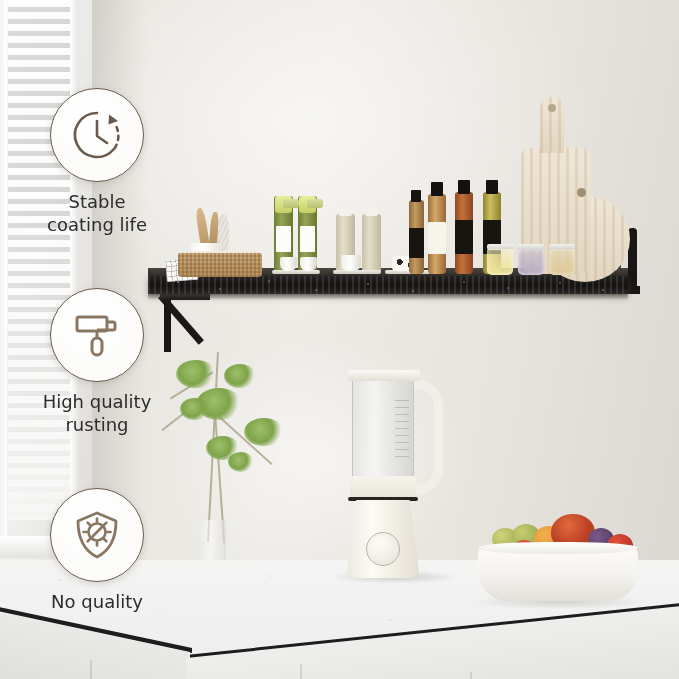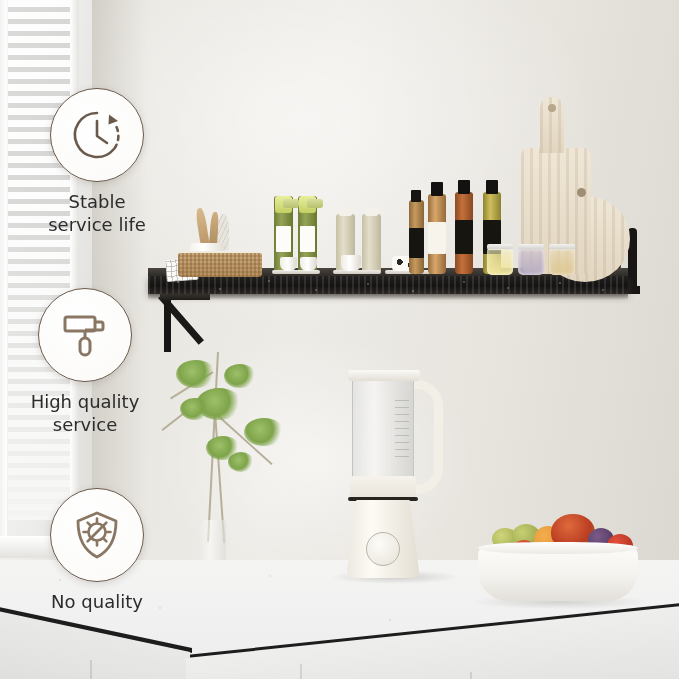--- a/index.html
+++ b/index.html
@@ -182,21 +182,21 @@
   
   .feat{position:absolute;width:150px;text-align:center;z-index:20;}
   .circle{width:92px;height:92px;margin:0 auto;border-radius:50%;
     background:radial-gradient(circle at 42% 36%,#ffffff,#fbfaf8);
     border:1.3px solid #6a5a4c;
     box-shadow:0 2px 7px rgba(110,100,90,.22);
     display:flex;align-items:center;justify-content:center;}
   .feat-label{margin-top:9px;font-size:18px;line-height:1.25;color:#2c2c2c;
     font-family:"DejaVu Sans","Liberation Sans",sans-serif;}
   .f1{left:22px;top:88px;}
-  .f2{left:10px;top:288px;}
+  .f2{left:22px;top:288px;}
   .f3{left:22px;top:488px;}
 </style>
 </head>
 <body>
 
 <div class="stage">
 
   <div class="wall"></div>
   <div class="wall-shadow-left"></div>
   <div class="wall-glow"></div>
@@ -348,36 +348,36 @@
     <div class="circle">
       <svg width="58" height="58" viewBox="0 0 58 58">
         <path d="M29 7 A22 22 0 1 0 45.5 43.5" fill="none" stroke="#6a5a4c" stroke-width="2.6" stroke-linecap="round"></path>
         <path d="M46.6 42.2 A22 22 0 0 0 47.2 18.5" fill="none" stroke="#6a5a4c" stroke-width="2.6" stroke-linecap="round" stroke-dasharray="4 5"></path>
         <path d="M41 8.5 L50 15 L40.5 18.5 Z" fill="#6a5a4c"></path>
         <path d="M29 15 L29 30 L39 37" fill="none" stroke="#6a5a4c" stroke-width="2.6" stroke-linecap="round" stroke-linejoin="round"></path>
       </svg>
     </div>
     <div class="feat-label">
       <div>Stable</div>
-      <div>service life</div>
+      <div>coating life</div>
     </div>
   </div>
 
   <div class="feat f2">
     <div class="circle">
       <svg width="54" height="54" viewBox="0 0 54 54">
         <rect x="7" y="9" width="30" height="14" rx="2" fill="none" stroke="#8a7763" stroke-width="3"></rect>
         <path d="M37 14 h6 a2 2 0 0 1 2 2 v4 a2 2 0 0 1 -2 2 h-16" fill="none" stroke="#8a7763" stroke-width="3" stroke-linejoin="round"></path>
         <path d="M27 22 v8" fill="none" stroke="#8a7763" stroke-width="3"></path>
         <rect x="22" y="30" width="10" height="17" rx="5" fill="none" stroke="#8a7763" stroke-width="3"></rect>
       </svg>
     </div>
     <div class="feat-label">
       <div>High quality</div>
-      <div>service</div>
+      <div>rusting</div>
     </div>
   </div>
 
   <div class="feat f3">
     <div class="circle">
       <svg width="56" height="56" viewBox="0 0 56 56">
         <path d="M28 6 L47 14 C47 32 40 44 28 50 C16 44 9 32 9 14 Z" fill="none" stroke="#8a7763" stroke-width="2.8" stroke-linejoin="round"></path>
         <circle cx="28" cy="25" r="8.5" fill="none" stroke="#8a7763" stroke-width="2.6"></circle>
         <g stroke="#8a7763" stroke-width="2.6" stroke-linecap="round">
           <path d="M28 11.5 v4"></path>

